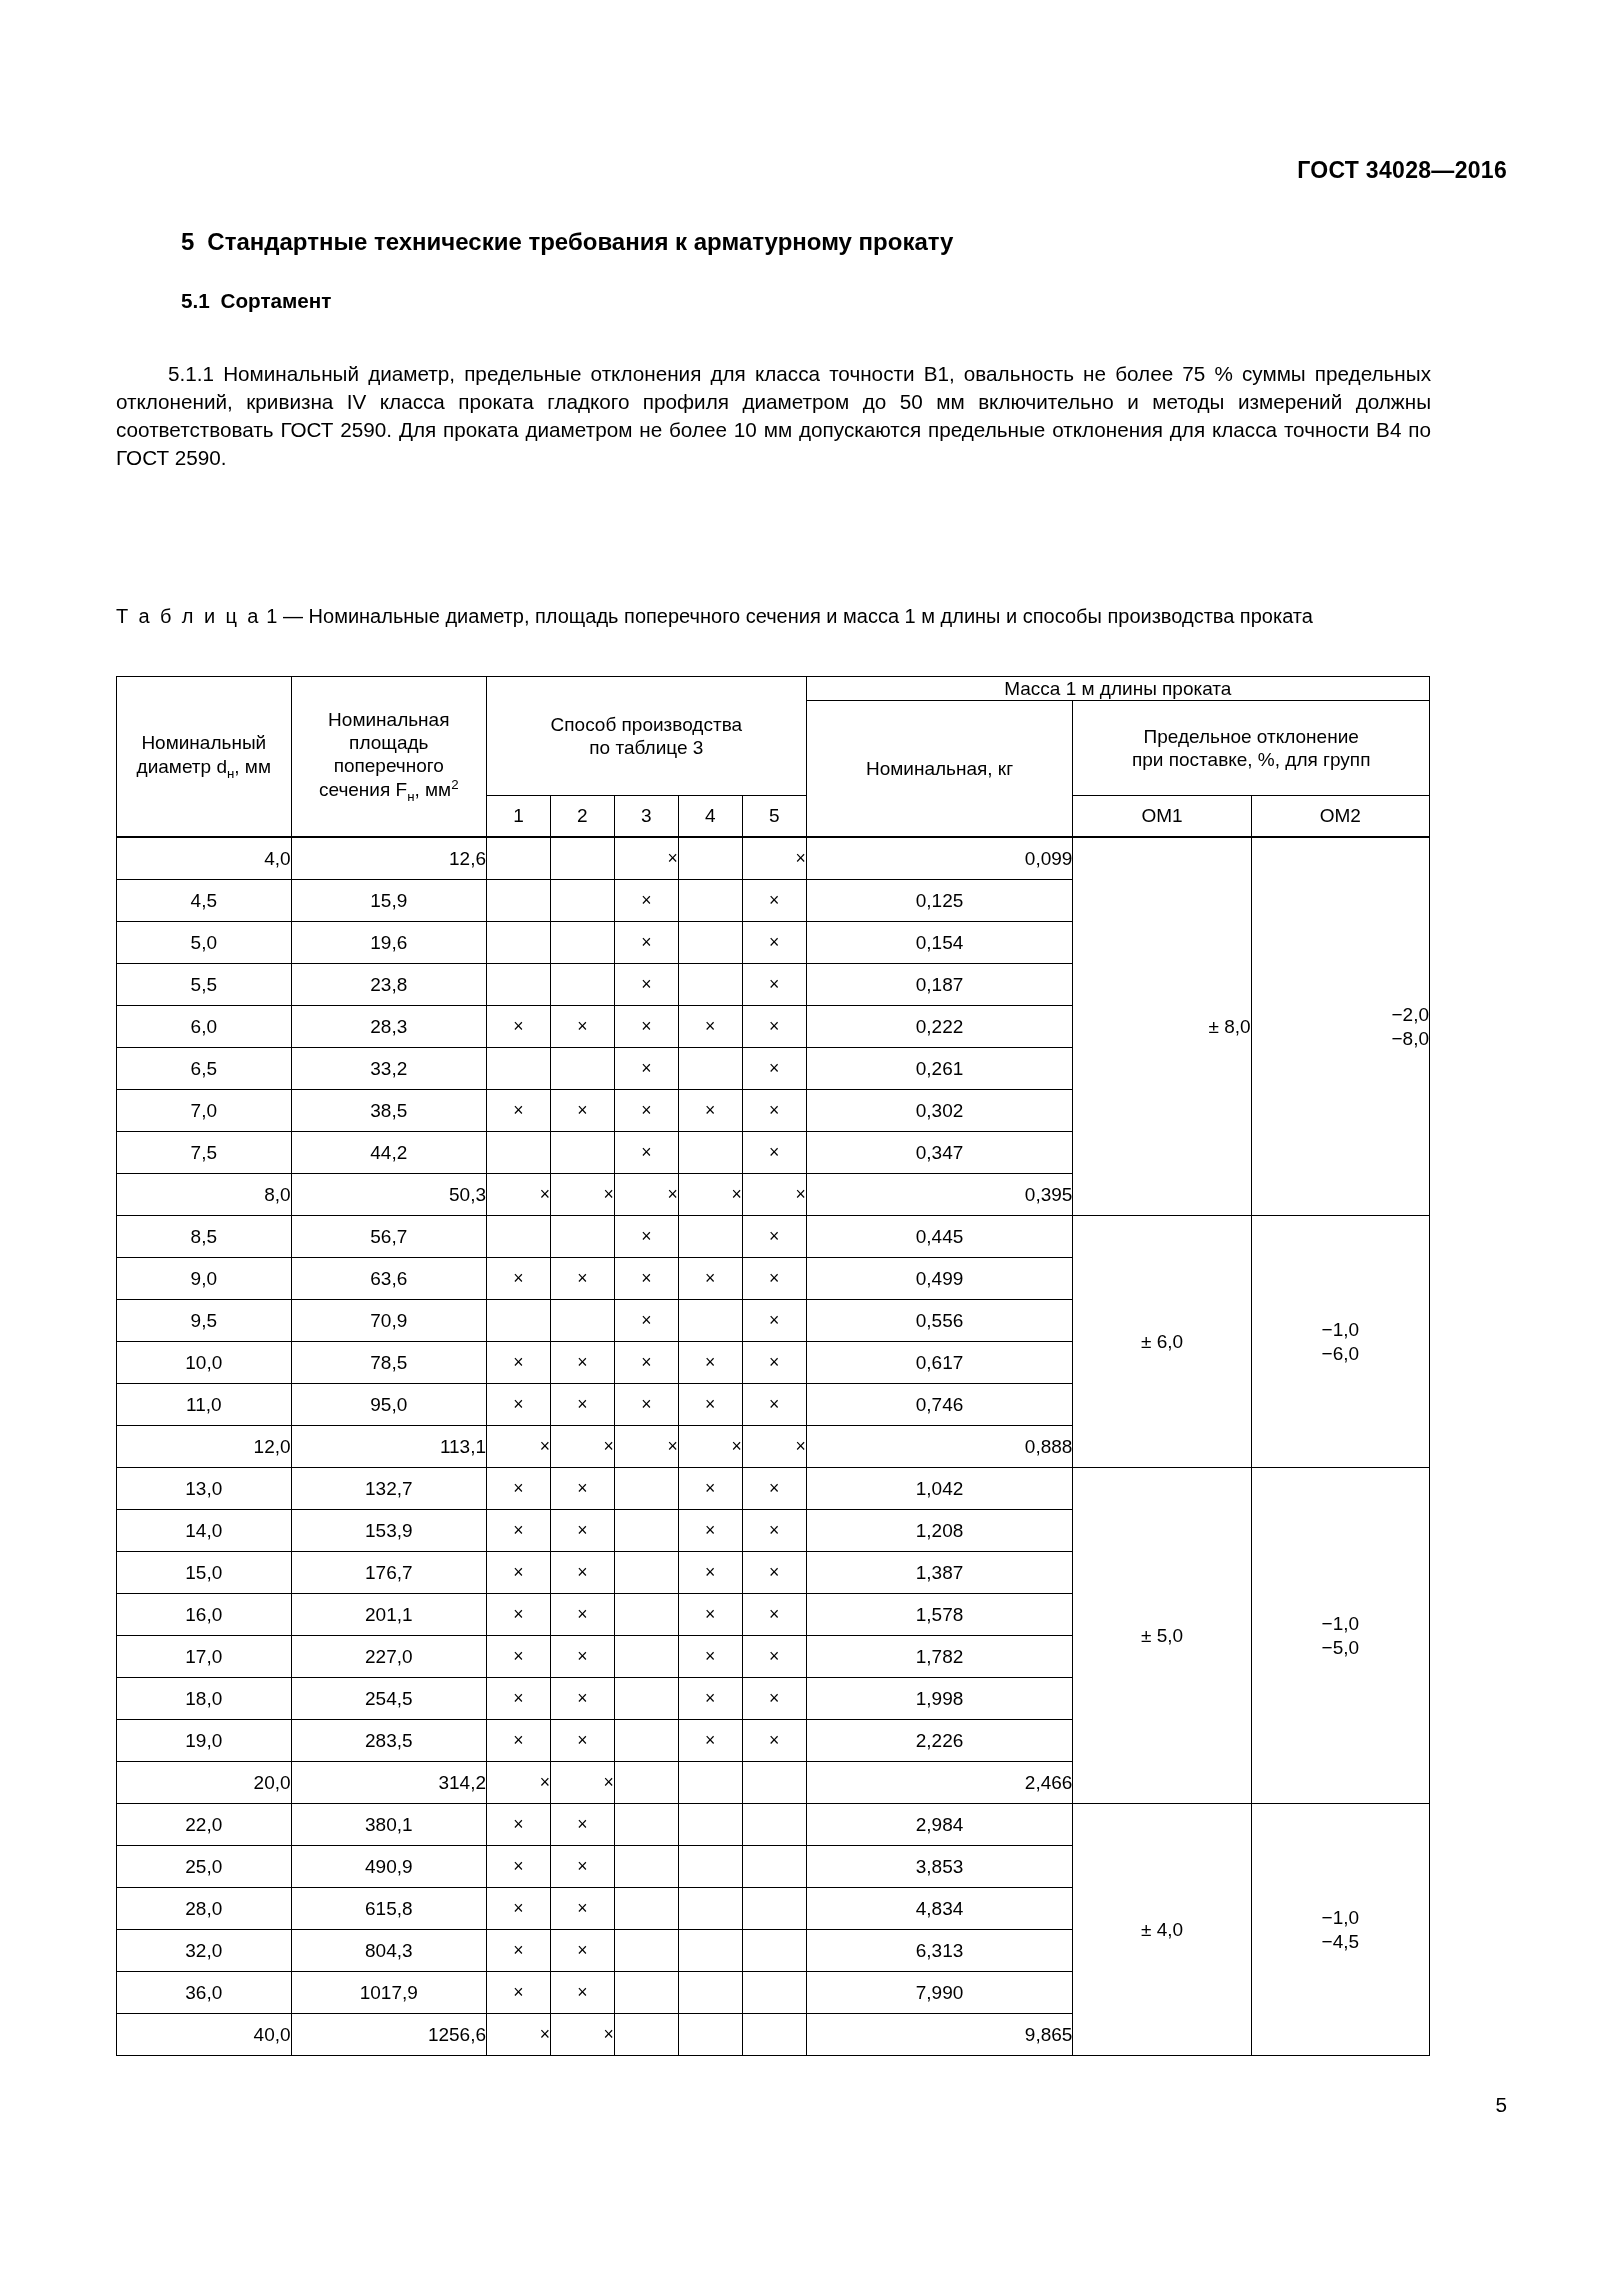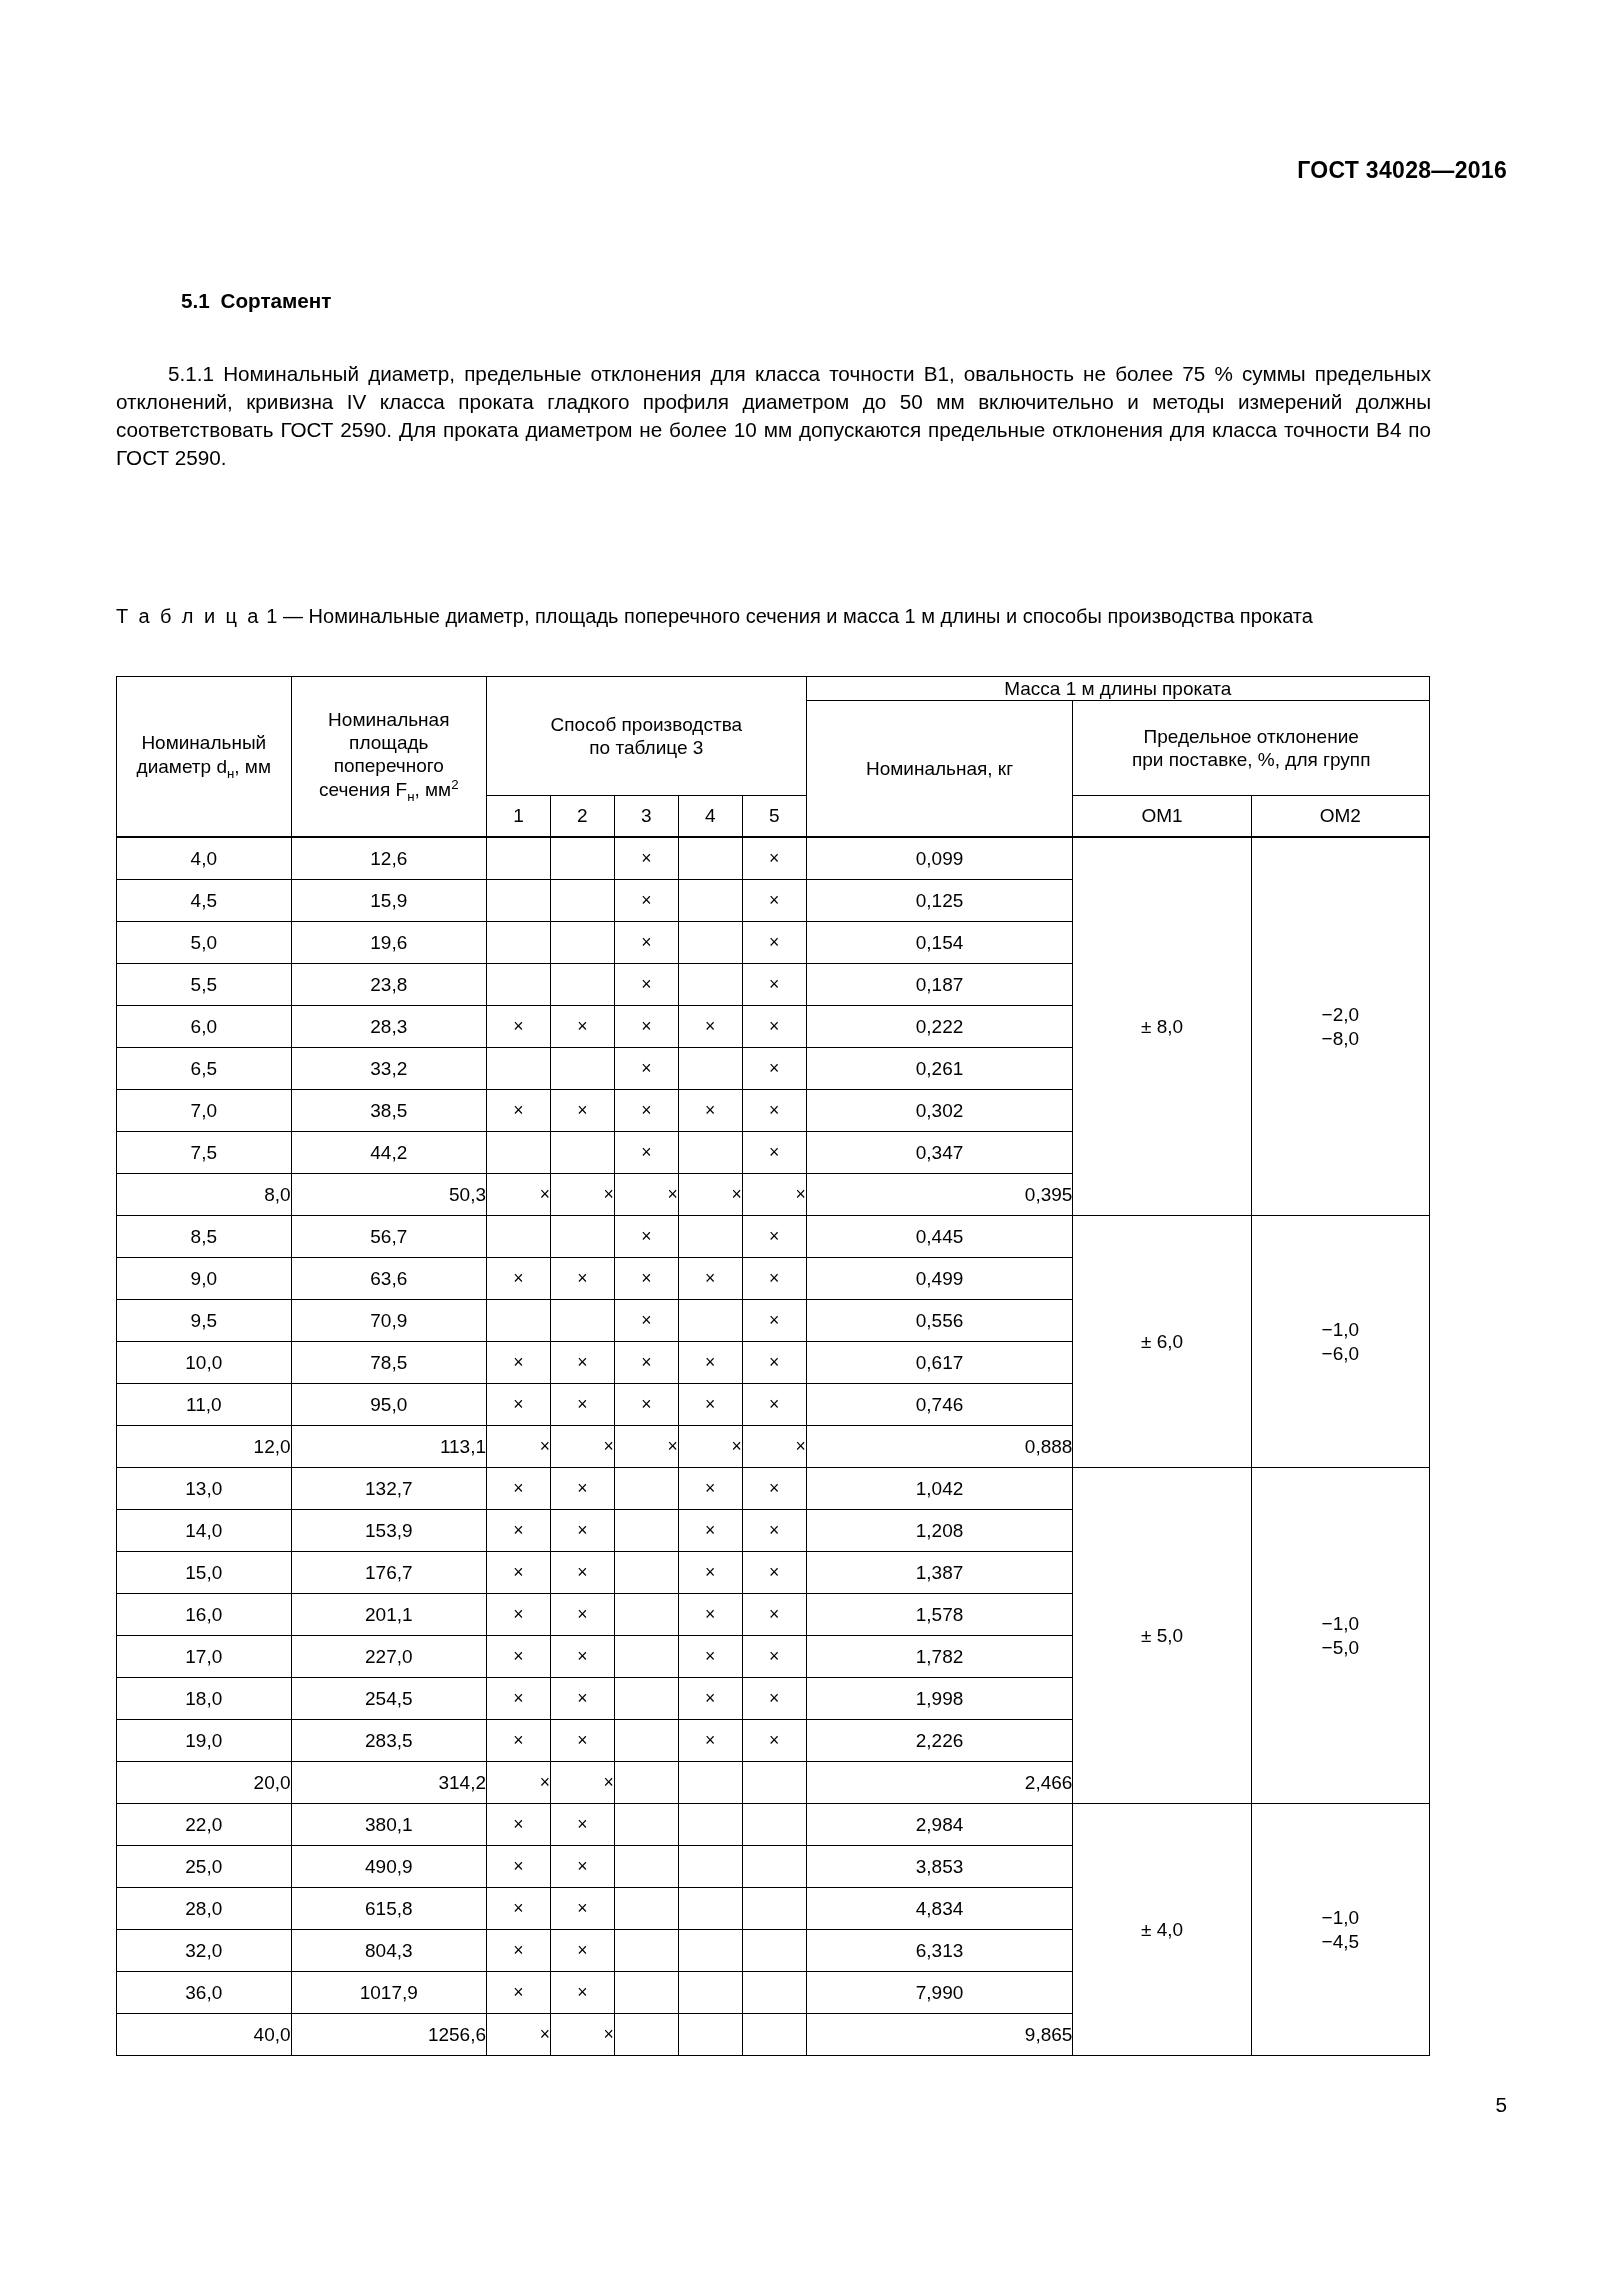--- a/index.html
+++ b/index.html
@@ -106,21 +106,21 @@
 
   
   table.gost { border: 1.5px solid #000; }
 
   thead th { font-size: 19px; }
   thead th.tall { height: 159px; }
   .hdr-l2 { height: 40px; }
 
   
   thead tr.last-hdr th { border-bottom: 0.8px solid #000; }
-  tbody tr.first-body td { border-top: 2.3px double #000; }
+  tbody tr.first-body td { border-top: 2.3px double #000; text-align: right; }
 
   tbody td { height: 41px; }
 
   
   tbody tr.grp-end > td { border-bottom: 1.5px solid #000; text-align: right; }
 
   .c-dia  { width: 142px; }
   .c-area { width: 159px; }
   .c-m    { width: 52px; }
   .c-nom  { width: 217px; }
@@ -140,20 +140,23 @@
     font-size: 20.7px;
   }
 </style>
 </head>
 <body>
 
 <div class="page">
 
   <div class="doc-header">ГОСТ 34028—2016</div>
 
+  <div class="h-section">
+    <span class="num">5</span><span>Стандартные технические требования к арматурному прокату</span>
+  </div>
 
   <div class="h-sub">
     <span class="num">5.1</span><span>Сортамент</span>
   </div>
 
   <p class="para p1">
     <span class="lead">5.1.1  Номинальный диаметр, предельные отклонения для класса точности В1, овальность не более 75 % суммы предельных отклонений, кривизна IV класса проката гладкого профиля диаметром до 50 мм включительно и методы измерений должны соответствовать ГОСТ 2590. Для проката диаметром не более 10 мм допускаются предельные отклонения для класса точности В4 по ГОСТ 2590.</span>
   </p>
 
 

